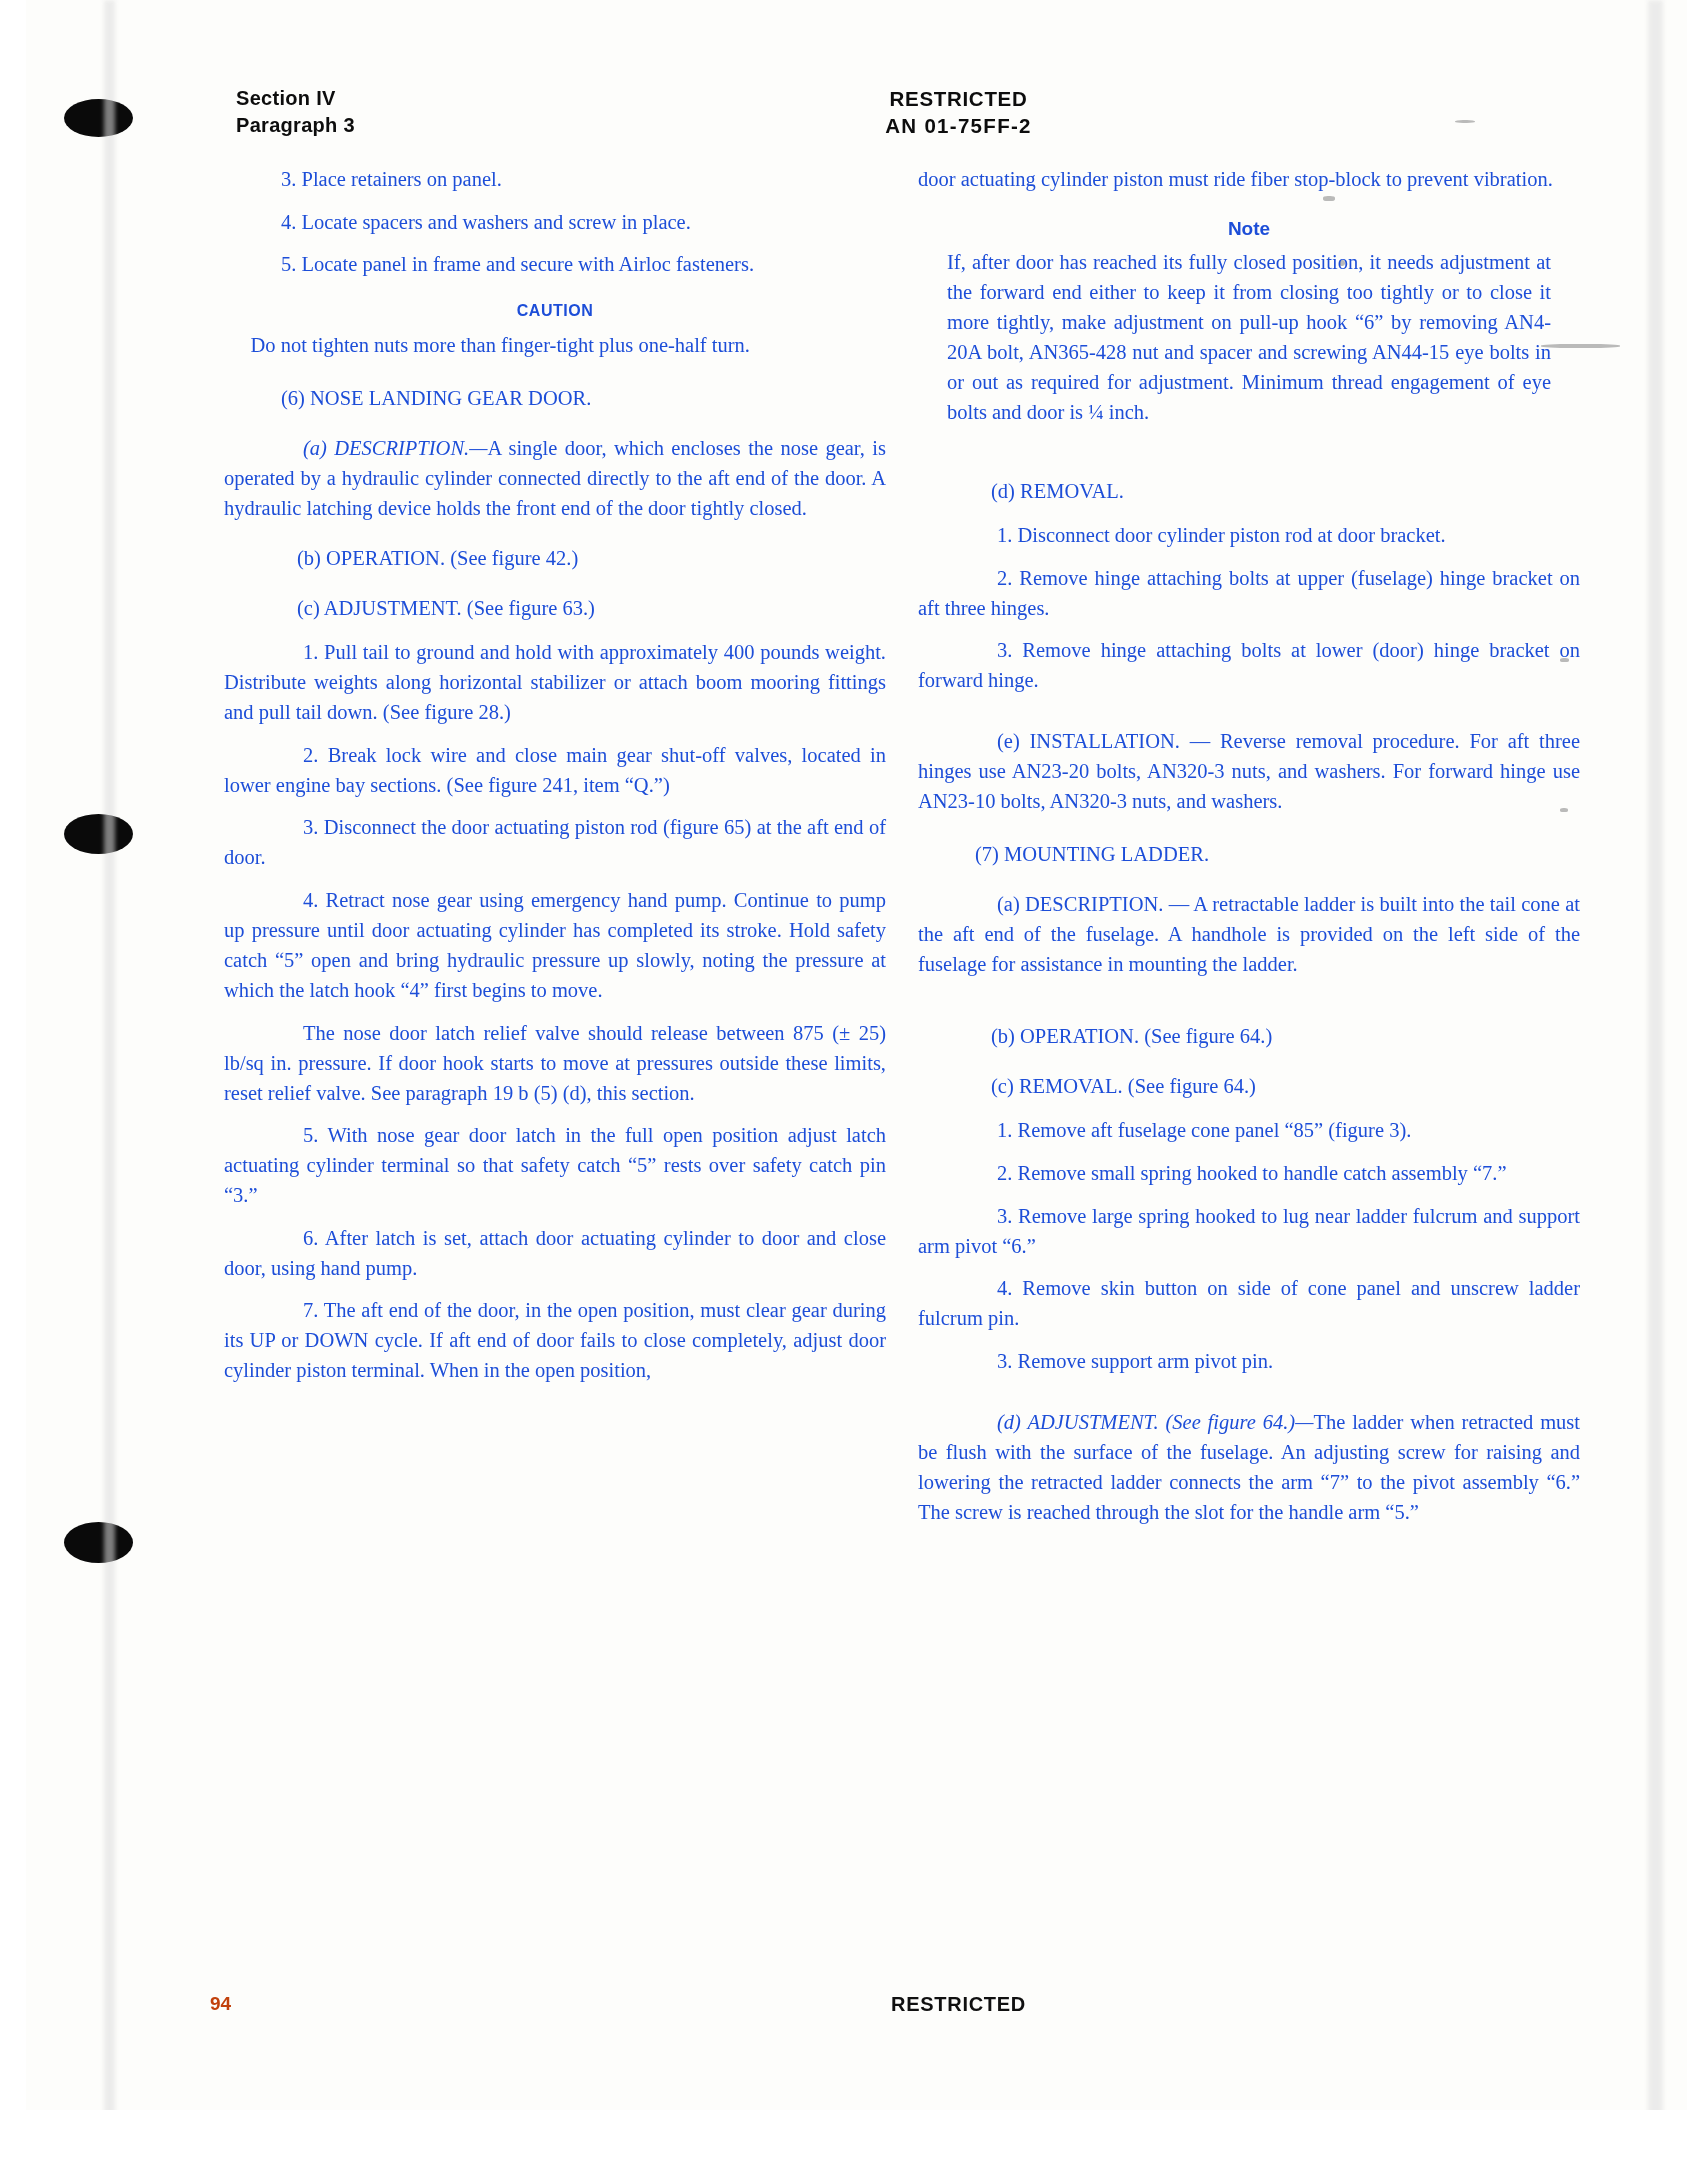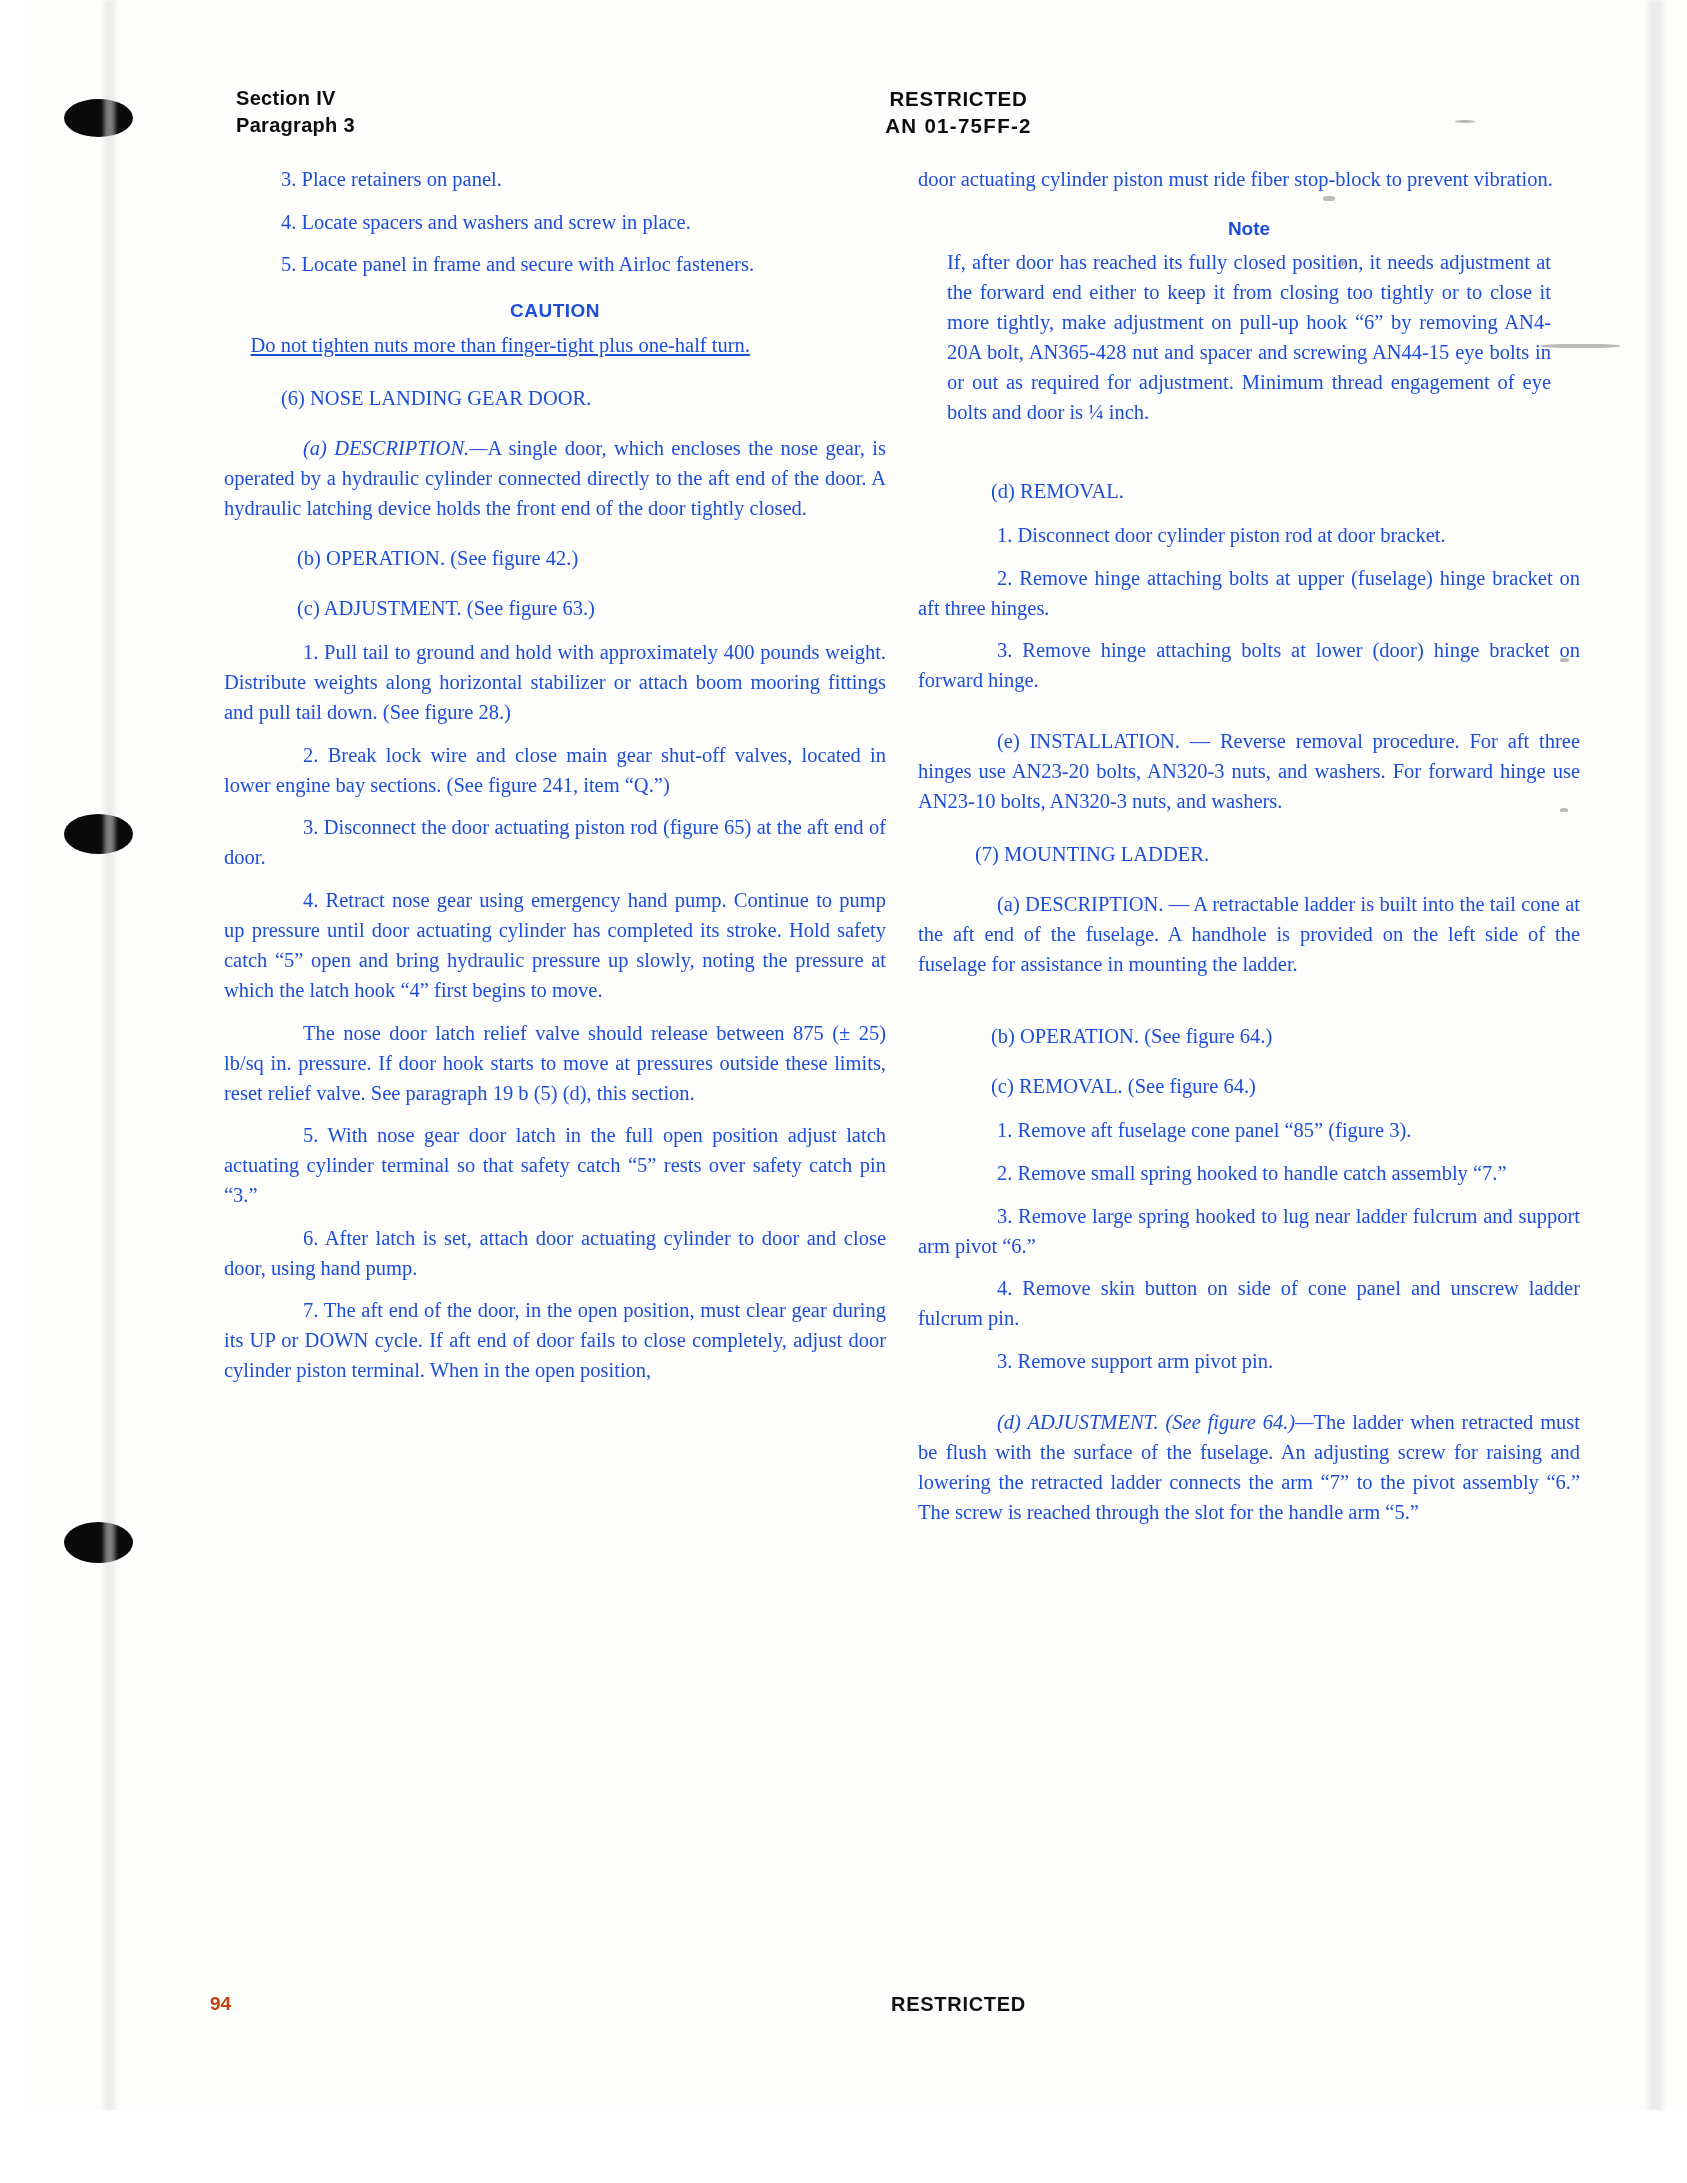--- a/index.html
+++ b/index.html
@@ -83,21 +83,21 @@
 
   .para       { text-indent: 57px; margin-bottom: 12.6px; }
   .para-sub   { text-indent: 79px; margin-bottom: 12.6px; }
   .para-flush { text-indent: 0; margin-bottom: 12.6px; }
 
   .head-center {
     text-align: center;
     text-indent: 0;
     font-family: "Liberation Sans", "DejaVu Sans", sans-serif;
     font-weight: bold;
-    font-size: 19px;
+    font-size: 16px;
     letter-spacing: 0.5px;
     margin: 17px 0 4px 0;
   }
   .note-head {
     text-align: center;
     text-indent: 0;
     font-family: "Liberation Sans", "DejaVu Sans", sans-serif;
     font-weight: bold;
     font-size: 19px;
     margin: 20px 0 2.6px 0;
@@ -105,21 +105,20 @@
 
   .blockquote {
     margin: 0 29px 0 29px;
     text-indent: 0;
     text-align: justify;
   }
   .caution-body {
     margin: 0 26.5px 0 26.5px;
     text-indent: 0;
     text-align: justify;
-    text-decoration: underline;
   }
 
   .seclabel { text-indent: 57px; margin: 22.5px 0 20px 0; }
   .subhead  { text-indent: 73px; margin: 20px 0 14.6px 0; }
 
   .gap-sm { height: 9.3px; }
   .gap-md { height: 18.5px; }
   .gap-lg { height: 29px; }
 
   .ital { font-style: italic; }

